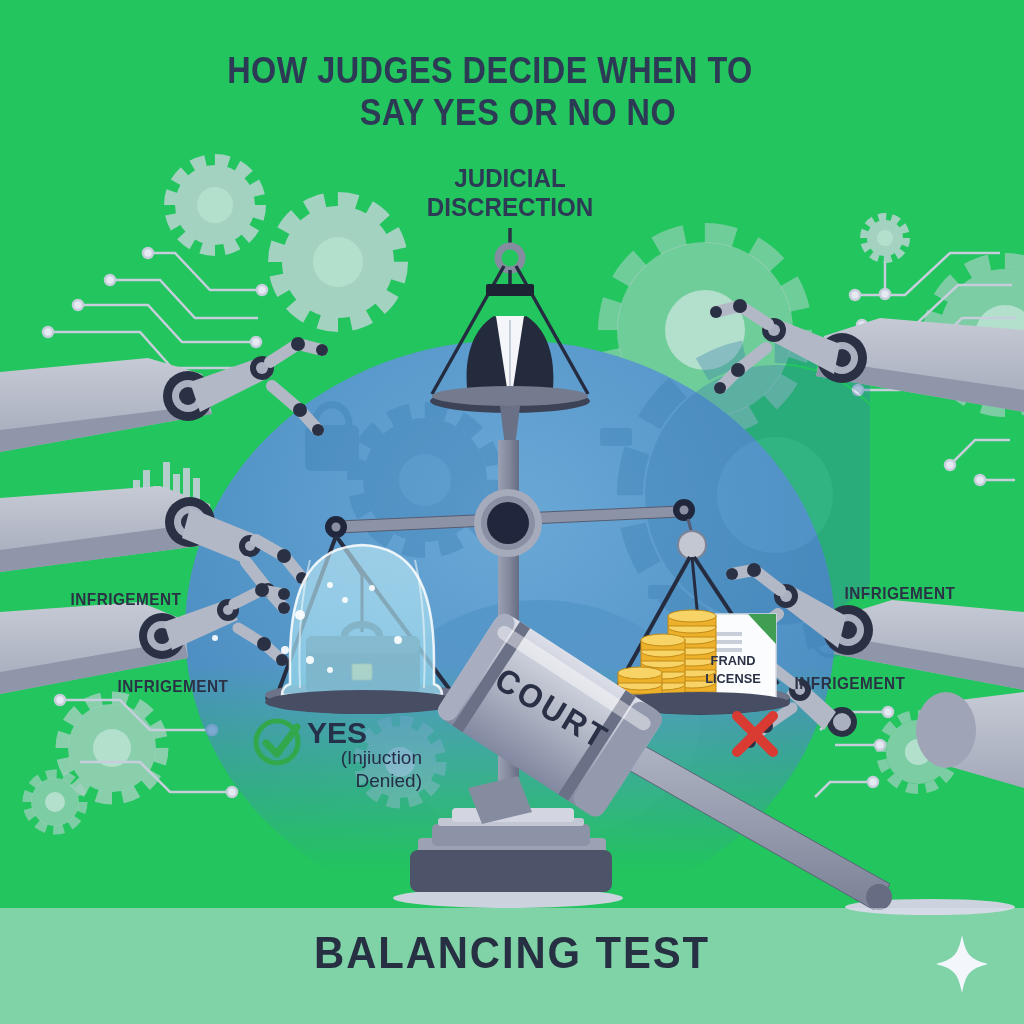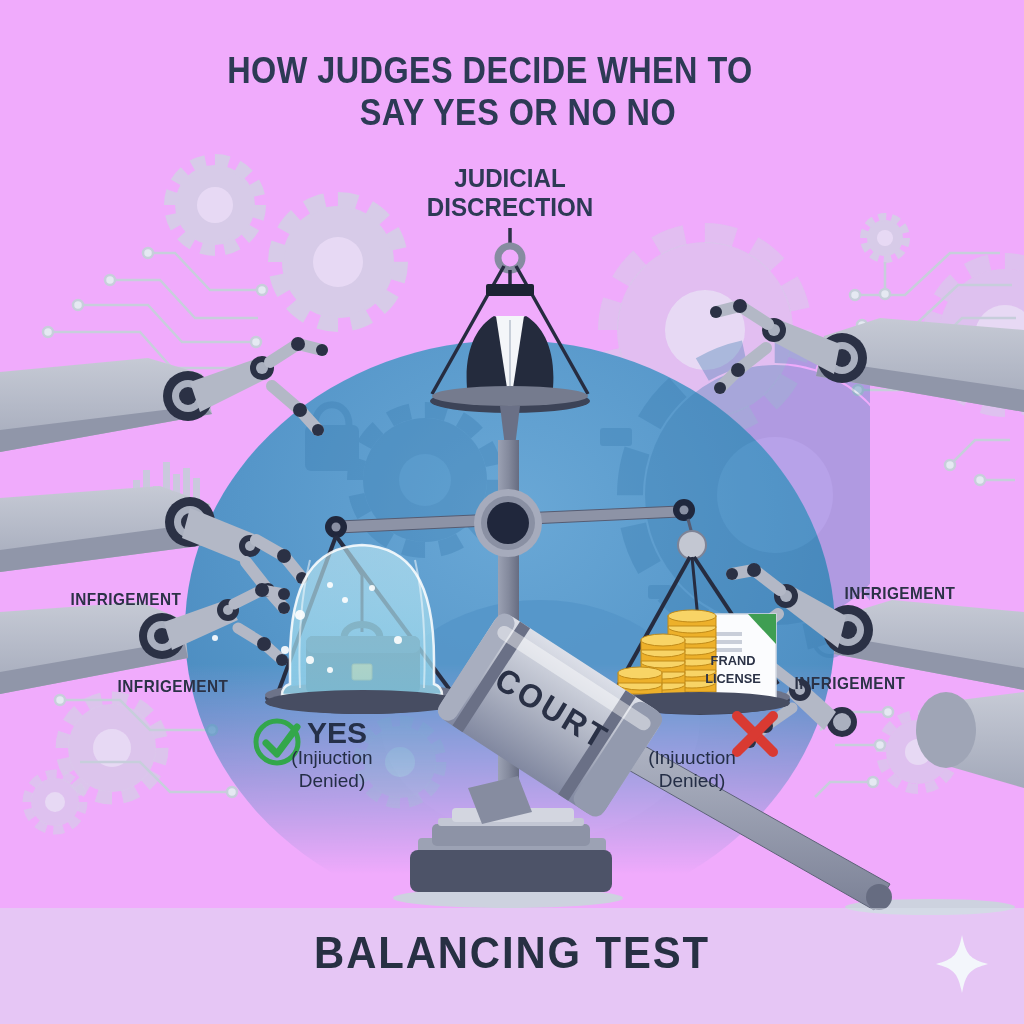--- a/index.html
+++ b/index.html
@@ -1,28 +1,28 @@
 <!DOCTYPE html>
 <html><head>
 <meta charset="utf-8">
 <style>
   html,body{margin:0;padding:0;}
   #canvas{position:relative;width:1024px;height:1024px;overflow:hidden;
-    background:#f0abfc;font-family:"Liberation Sans",sans-serif;}
+    background:#22c55e;font-family:"Liberation Sans",sans-serif;}
   #scene{position:absolute;left:0;top:0;}
   .lbl{position:absolute;color:#2d3a55;font-weight:700;white-space:pre-line;}
   .title{left:170px;top:50px;width:640px;text-align:center;font-size:36px;line-height:1.16;
     letter-spacing:.5px;transform:scaleX(.9);transform-origin:50% 0;}
   .title .l2{display:block;text-indent:62px;}
   .toplabel{left:393px;top:164px;width:234px;text-align:center;font-size:26px;font-weight:800;
     line-height:1.12;transform:scaleX(.93);transform-origin:50% 0;}
   .infr{width:160px;text-align:center;font-size:16.5px;letter-spacing:.5px;color:#2b3246;
     transform:scaleX(.93);transform-origin:50% 0;}
   .verdict{width:160px;text-align:center;font-size:30px;font-weight:800;color:#253049;}
-  .detail{width:180px;text-align:center;font-size:19px;font-weight:500;color:#242e46;line-height:1.22;}
+  .detail{width:180px;text-align:right;font-size:19px;font-weight:500;color:#242e46;line-height:1.22;}
   .frand{left:692px;top:652px;width:82px;text-align:center;font-size:13.5px;font-weight:800;
     color:#2b3246;line-height:1.3;transform:scaleX(.95);transform-origin:50% 0;}
   .court{left:452px;top:690px;width:200px;text-align:center;font-size:33px;font-weight:800;
     color:#2a3146;letter-spacing:3px;transform:rotate(31deg) scaleX(.95);}
   .footer{left:192px;top:928px;width:640px;text-align:center;font-size:44px;font-weight:800;
     color:#273043;letter-spacing:2px;transform:scaleX(.95);transform-origin:50% 0;}
 </style>
 </head>
 <body>
 
@@ -415,21 +415,20 @@
 <div class="lbl toplabel"><span>JUDICIAL</span><br><span>DISCRECTION</span></div>
 
 <div class="lbl infr" style="left:46px;top:590px;">INFRIGEMENT</div>
 <div class="lbl infr" style="left:93px;top:677px;">INFRIGEMENT</div>
 <div class="lbl infr" style="left:820px;top:584px;">INFRIGEMENT</div>
 <div class="lbl infr" style="left:770px;top:674px;">INFRIGEMENT</div>
 
 <div class="lbl verdict" style="left:257px;top:716px;">YES</div>
 <div class="lbl detail" style="left:242px;top:746px;"><span>(Injiuction</span><br><span>Denied)</span></div>
 
-<div class="lbl detail" style="left:602px;top:746px;"><span>(Injuuction</span><br><span>Denied)</span></div>
 
 <div class="lbl frand"><span>FRAND</span><br><span>LICENSE</span></div>
 
 <div class="lbl court">COURT</div>
 
 <div class="lbl footer">BALANCING TEST</div>
 
 </div>
 
 </body></html>

